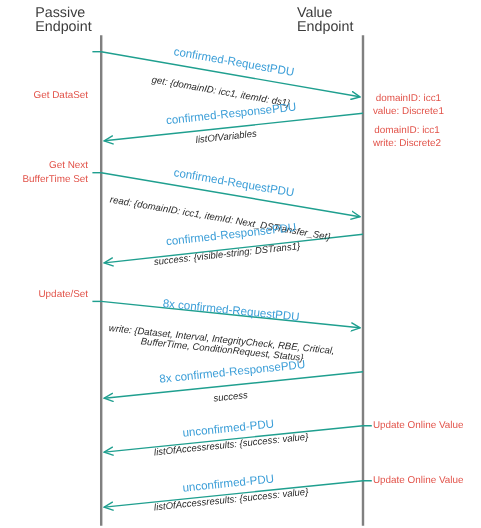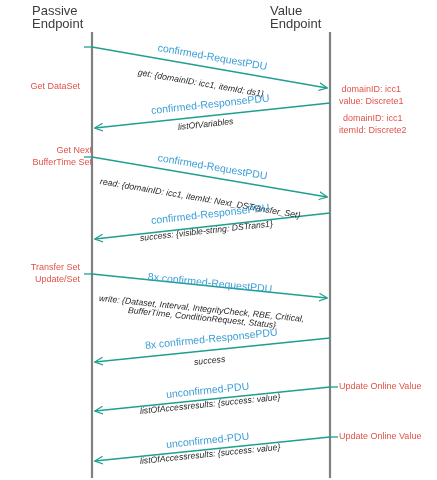--- a/index.html
+++ b/index.html
@@ -122,38 +122,37 @@
   <div class="pdu-label" style="left:166px; top:388px; transform:rotate(-5.8deg);">unconfirmed-PDU</div>
   <div class="payload" style="left:140px; top:406px; transform:rotate(-5.8deg);">listOfAccessresults: {success: value}</div>
 
   <div class="pdu-label" style="left:166px; top:438px; transform:rotate(-5.8deg);">unconfirmed-PDU</div>
   <div class="payload" style="left:140px; top:456px; transform:rotate(-5.8deg);">listOfAccessresults: {success: value}</div>
 
   <div class="note left" style="left:0px; top:57px; width:80px;margin-top:24px;">
     <span>Get DataSet</span>
   </div>
 
-  <div class="note left" style="left:12px; top:145px; width:80px;">
+  <div class="note left" style="left:0px; top:145px; width:80px;">
     <span>Get Next</span>
     <span>BufferTime Set</span>
   </div>
 
   <div class="note left" style="left:0px; top:262px; width:80px;">
-    <span>Transfer Set</span>
     <span>Update/Set</span>
   </div>
 
   <div class="note right" style="left:339px; top:84px;">
     <span>domainID: icc1</span>
     <span>value: Discrete1</span>
   </div>
 
   <div class="note right" style="left:339px; top:113px;">
     <span>domainID: icc1</span>
-    <span>itemId: Discrete2</span>
+    <span>write: Discrete2</span>
   </div>
 
   <div class="note right" style="left:339px; top:381px;">
     <span>Update Online Value</span>
   </div>
 
   <div class="note right" style="left:339px; top:431px;">
     <span>Update Online Value</span>
   </div>
 

